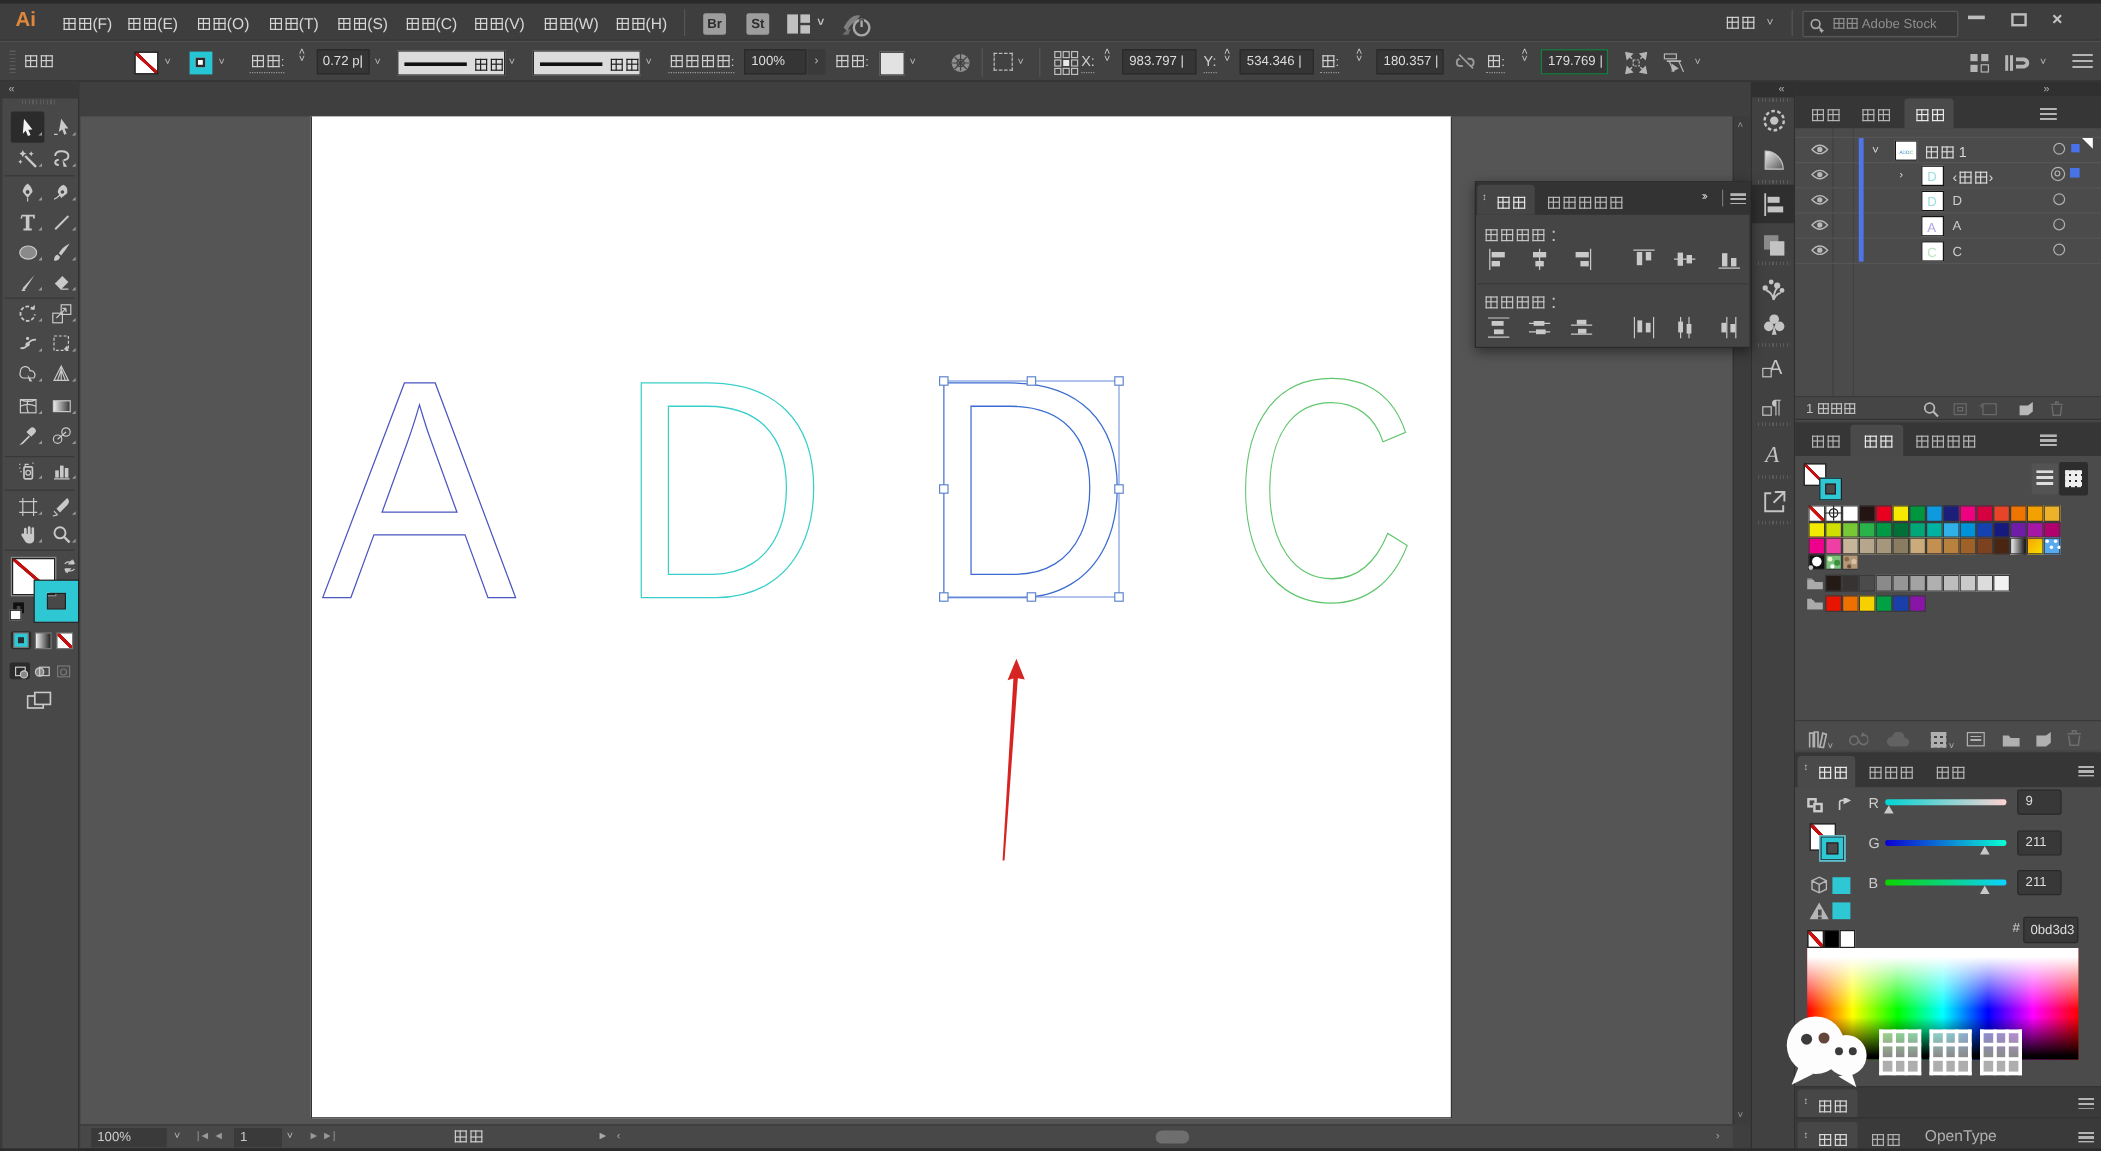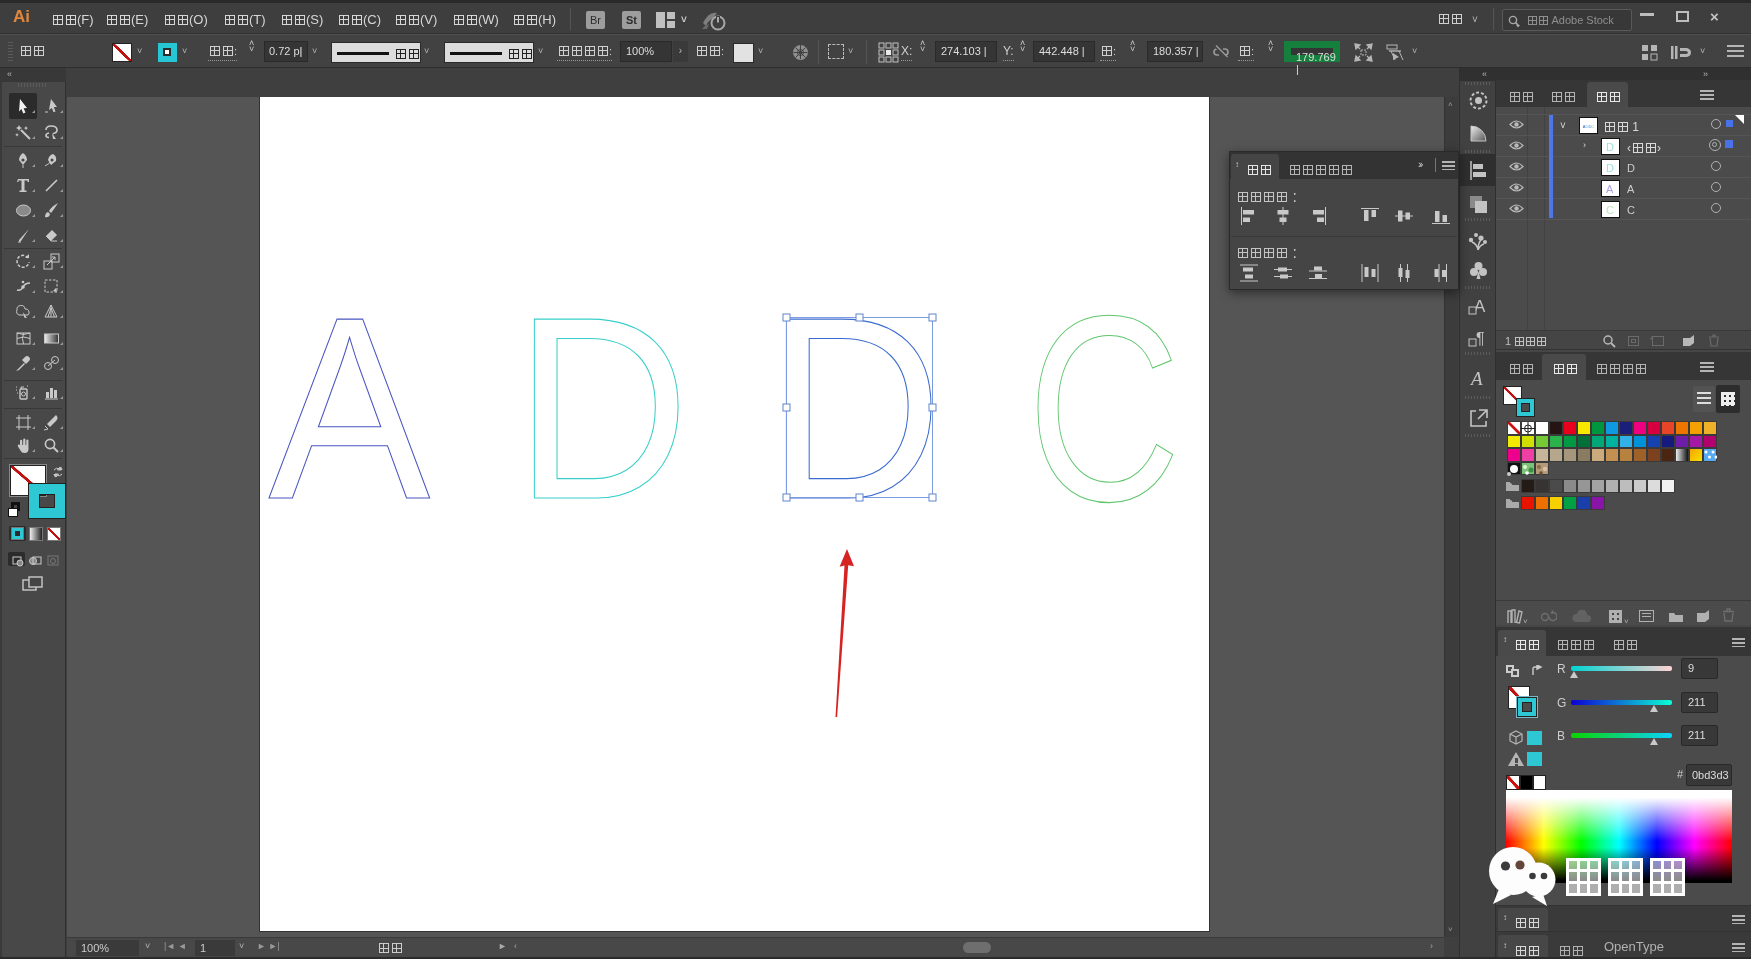--- a/index.html
+++ b/index.html
@@ -25,21 +25,21 @@
       <span class="ab" style="left:105px;top:1px"><span class="g"></span><span class="g"></span>(E)</span>
       <span class="ab" style="left:163px;top:1px"><span class="g"></span><span class="g"></span>(O)</span>
       <span class="ab" style="left:223px;top:1px"><span class="g"></span><span class="g"></span>(T)</span>
       <span class="ab" style="left:280px;top:1px"><span class="g"></span><span class="g"></span>(S)</span>
       <span class="ab" style="left:337px;top:1px"><span class="g"></span><span class="g"></span>(C)</span>
       <span class="ab" style="left:394px;top:1px"><span class="g"></span><span class="g"></span>(V)</span>
       <span class="ab" style="left:452px;top:1px"><span class="g"></span><span class="g"></span>(W)</span>
       <span class="ab" style="left:512px;top:1px"><span class="g"></span><span class="g"></span>(H)</span>
     </div>
   <div class="ab" style="left:570px;top:5px;width:1px;height:22px;background:#555"></div>
-  <div class="ab" style="left:586px;top:8px;width:19px;height:18px;background:#9d9d9d;border-radius:2px;color:#2d2d2d;font-size:11px;font-weight:normal;text-align:center;line-height:18px">Br</div>
+  <div class="ab" style="left:586px;top:8px;width:19px;height:18px;background:#9d9d9d;border-radius:2px;color:#2d2d2d;font-size:11px;font-weight:bold;text-align:center;line-height:18px">Br</div>
   <div class="ab" style="left:622px;top:8px;width:19px;height:18px;background:#9d9d9d;border-radius:2px;color:#2d2d2d;font-size:11px;font-weight:bold;text-align:center;line-height:18px">St</div>
 
   <div class="ab" style="left:656px;top:9px;width:9px;height:16px;background:#c0c0c0"></div>
   <div class="ab" style="left:667px;top:9px;width:8px;height:7px;background:#c0c0c0"></div>
   <div class="ab" style="left:667px;top:18px;width:8px;height:7px;background:#c0c0c0"></div>
   <div class="ab" style="left:681px;top:11px;color:#ccc;font-size:10px;font-weight:bold">˅</div>
 
   <svg class="ab" style="left:701px;top:6px" width="26" height="23" viewBox="0 0 26 23">
       <path d="M2 14 Q8 2 16 4 L12 9 Q7 12 5 17z" fill="#8a8a8a" opacity=".85"></path>
       <path d="M1 20 Q4 16 8 15 L6 20z" fill="#8a8a8a" opacity=".6"></path>
@@ -116,36 +116,36 @@
         <rect x="1" y="8" width="5" height="5"></rect>
         <rect x="15" y="8" width="5" height="5"></rect>
         <rect x="1" y="15" width="5" height="5"></rect>
         <rect x="8" y="15" width="5" height="5"></rect>
         <rect x="15" y="15" width="5" height="5"></rect>
       </g>
       <rect x="8" y="8" width="5" height="5" fill="#e8e8e8"></rect>
   </svg>
   <div class="ab" style="left:901px;top:9px;border-bottom:1px dotted #999;padding-bottom:2px;font-size:12px">X:</div>
   <div class="ab" style="left:920px;top:5px;color:#ccc;font-size:9px;line-height:6px">˄<br>˅</div>
-  <div class="ab" style="left:935px;top:6px;width:62px;height:21px;background:#353535;border:1px solid #2a2a2a;color:#ddd;font-size:11px;padding:3px 0 0 5px">274.103 |</div>
+  <div class="ab" style="left:935px;top:6px;width:62px;height:21px;background:#353535;border:1px solid #2a2a2a;color:#ddd;font-size:11px;padding:3px 0 0 5px">983.797 |</div>
   <div class="ab" style="left:1003px;top:9px;border-bottom:1px dotted #999;padding-bottom:2px;font-size:12px">Y:</div>
   <div class="ab" style="left:1020px;top:5px;color:#ccc;font-size:9px;line-height:6px">˄<br>˅</div>
-  <div class="ab" style="left:1033px;top:6px;width:62px;height:21px;background:#353535;border:1px solid #2a2a2a;color:#ddd;font-size:11px;padding:3px 0 0 5px">442.448 |</div>
+  <div class="ab" style="left:1033px;top:6px;width:62px;height:21px;background:#353535;border:1px solid #2a2a2a;color:#ddd;font-size:11px;padding:3px 0 0 5px">534.346 |</div>
   <div class="ab" style="left:1100px;top:9px;border-bottom:1px dotted #999;padding-bottom:2px"><span class="g"></span><span style="font-size:11px">:</span></div>
   <div class="ab" style="left:1130px;top:5px;color:#ccc;font-size:9px;line-height:6px">˄<br>˅</div>
   <div class="ab" style="left:1147px;top:6px;width:56px;height:21px;background:#353535;border:1px solid #2a2a2a;color:#ddd;font-size:11px;padding:3px 0 0 5px">180.357 |</div>
 
   <svg class="ab" style="left:1212px;top:10px" width="18" height="14" viewBox="0 0 18 14">
       <path d="M2 7 q0-3 3-3 l2 0 M7 10 l-2 0 q-3 0 -3-3 M16 7 q0 3 -3 3 l-2 0 M11 4 l2 0 q3 0 3 3" stroke="#9a9a9a" stroke-width="1.6" fill="none"></path>
       <path d="M3 1 L15 13" stroke="#424242" stroke-width="2.4"></path>
       <path d="M4 0.5 L15.5 12" stroke="#9a9a9a" stroke-width="1.4"></path>
     </svg>
   <div class="ab" style="left:1238px;top:9px;border-bottom:1px dotted #999;padding-bottom:2px"><span class="g"></span><span style="font-size:11px">:</span></div>
   <div class="ab" style="left:1268px;top:5px;color:#ccc;font-size:9px;line-height:6px">˄<br>˅</div>
-  <div class="ab" style="left:1284px;top:6px;width:56px;height:21px;background:#353535;border:7px solid #15803d;color:#ddd;font-size:11px;padding:3px 0 0 5px">179.769 |</div>
+  <div class="ab" style="left:1284px;top:6px;width:56px;height:21px;background:#353535;border:1px solid #15803d;color:#ddd;font-size:11px;padding:3px 0 0 5px">179.769 |</div>
 
   <svg class="ab" style="left:1354px;top:8px" width="19" height="19" viewBox="0 0 19 19">
       <g stroke="#b5b5b5" stroke-width="1.3" fill="#b5b5b5">
         <path d="M6 6 L2 2 M13 6 L17 2 M6 13 L2 17 M13 13 L17 17" fill="none"></path>
         <path d="M1 1 l5 1 -4 4z M18 1 l-1 5 -4 -4z M1 18 l1 -5 4 4z M18 18 l-5 -1 4 -4z"></path>
       </g>
       <rect x="7" y="7" width="5" height="5" fill="none" stroke="#b5b5b5" stroke-dasharray="2 1"></rect>
     </svg>
   <svg class="ab" style="left:1385px;top:8px" width="20" height="19" viewBox="0 0 20 19">
       <g stroke="#b5b5b5" fill="none">

